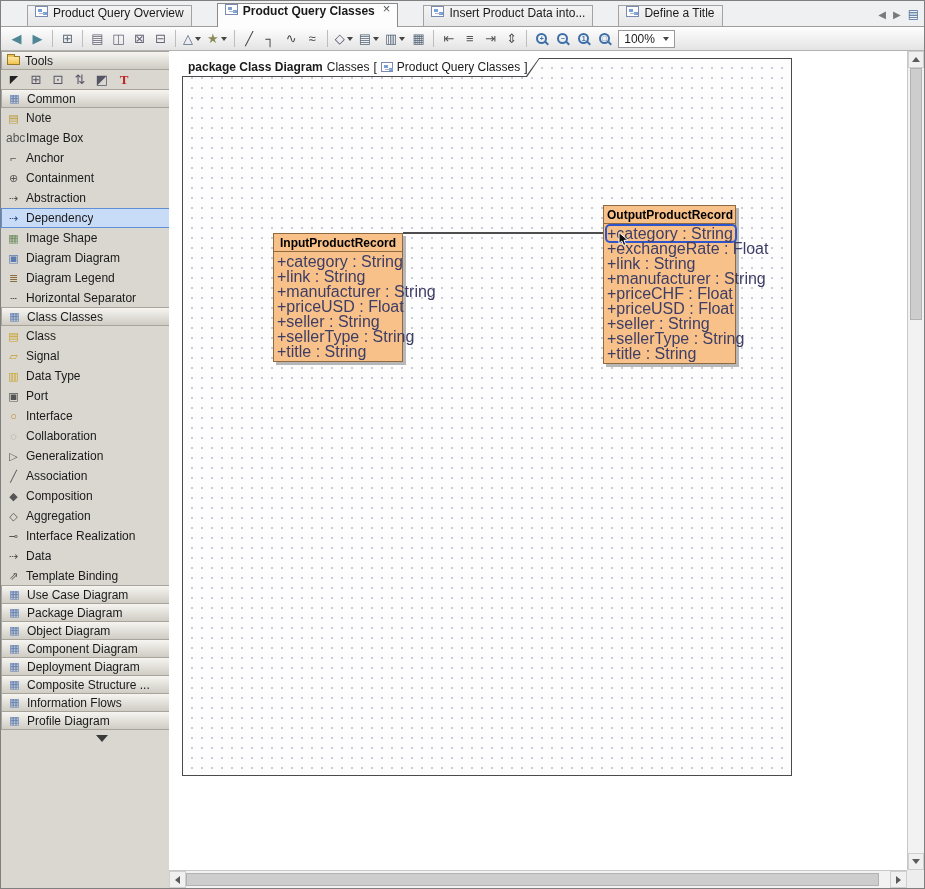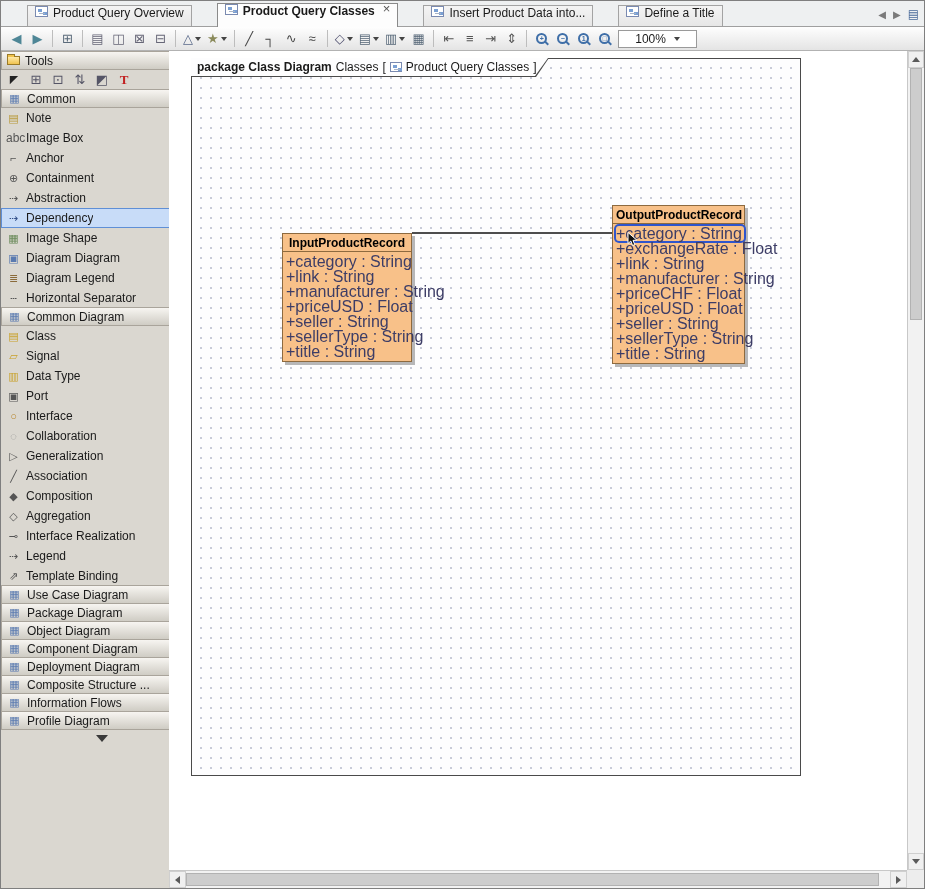--- a/index.html
+++ b/index.html
@@ -34,21 +34,21 @@
              background:linear-gradient(#fefefe,#e4e4e4); border-bottom:1px solid #b2b2b2;
              display:flex; align-items:center; padding:0 5px; }
   .tbtn { height:20px; min-width:21px; padding:0 2px; display:flex; align-items:center; justify-content:center;
           border:1px solid transparent; border-radius:2px; cursor:default; }
   .tb-ico { font-size:13px; line-height:1; display:inline-block; }
   .tsep { width:1px; height:17px; background:#bdbdbd; margin:0 4px; flex:none; }
   .tb-caret, .pal-caret, .combo-caret { width:0; height:0; border-left:3px solid transparent;
           border-right:3px solid transparent; border-top:4px solid #444; display:inline-block; }
   .tb-caret { margin-left:2px; }
   .zoom-combo { display:flex; align-items:center; gap:8px; background:#fff; border:1px solid #9a9a9a;
-                height:18px; padding:0 16px; margin-left:3px; }
+                height:18px; padding:0 5px; margin-left:3px; }
   .mag { position:relative; width:11px; height:11px; border:2px solid #3f6fa8; border-radius:50%; display:inline-block; }
   .mag::after { content:""; position:absolute; width:5px; height:2px; background:#3f6fa8;
                 right:-4px; bottom:-2px; transform:rotate(45deg); }
   .mag i { position:absolute; left:0; top:0; width:7px; height:7px; font:bold 7px/7px "Liberation Sans",sans-serif;
            font-style:normal; color:#3f6fa8; text-align:center; }
 
   
   .palette { position:absolute; left:0; top:50px; bottom:0; width:203px; background:#dad7d0;
              border-right:1px solid #9a9a9a; overflow:hidden; }
   .pal-header, .pal-section-header { height:19px; display:flex; align-items:center; gap:5px; padding:0 5px;
@@ -66,21 +66,21 @@
   .pal-ico { width:15px; text-align:center; font-size:11px; flex:none; display:inline-block; }
   .pal-label { white-space:nowrap; overflow:hidden; }
   .pal-caret { margin-left:auto; border-top-color:#333; }
   .pal-more { height:16px; display:flex; align-items:center; justify-content:center; }
   .pal-more span { width:0; height:0; border-left:6px solid transparent; border-right:6px solid transparent;
                    border-top:7px solid #3a3a3a; }
   .serif-bold { font-family:"Liberation Serif",serif; font-weight:bold; }
 
   
   .canvas { position:absolute; left:168px; top:50px; right:17px; bottom:18px; background:#fff; overflow:hidden; }
-  .frame { position:absolute; left:22px; top:7px; width:610px; height:718px; border:1px solid #4a4a4a;
+  .frame { position:absolute; left:13px; top:7px; width:610px; height:718px; border:1px solid #4a4a4a;
            background-color:#fdfdfe;
            background-image:radial-gradient(circle,#c8cbd8 0.9px,transparent 1px);
            background-size:10px 10px; background-position:4px 4px; }
   .fh-outer { position:absolute; left:-1px; top:-1px; width:358px; height:19px; background:#4a4a4a;
               clip-path:polygon(0 0,100% 0,calc(100% - 13px) 100%,0 100%); z-index:3; }
   .fh-inner { position:absolute; left:0; top:0; width:357px; height:18px; background:#fdfdfe;
               clip-path:polygon(0 0,100% 0,calc(100% - 13px) 100%,0 100%);
               display:flex; align-items:center; gap:4px; padding:0 20px 1px 6px; white-space:nowrap; }
   .fh-bold { font-weight:bold; }
   .fh-inner .diagram-icon { width:12px; height:10px; }
@@ -320,21 +320,21 @@
           <span class="pal-ico" style="color: rgb(138, 106, 58);">≣</span>
           <span class="pal-label">Diagram Legend</span>
         </div>
         <div class="pal-item">
           <span class="pal-ico" style="color: rgb(85, 85, 85);">┄</span>
           <span class="pal-label">Horizontal Separator</span>
           <span class="pal-caret"></span>
         </div>
         <div class="pal-section-header">
           <span class="pal-ico" style="color: rgb(90, 122, 176);">▦</span>
-          <span class="pal-label">Common Diagram</span>
+          <span class="pal-label">Class Classes</span>
         </div>
         <div class="pal-item">
           <span class="pal-ico" style="color: rgb(200, 162, 44);">▤</span>
           <span class="pal-label">Class</span>
           <span class="pal-caret"></span>
         </div>
         <div class="pal-item">
           <span class="pal-ico" style="color: rgb(200, 162, 44);">▱</span>
           <span class="pal-label">Signal</span>
         </div>
@@ -375,21 +375,21 @@
           <span class="pal-label">Aggregation</span>
           <span class="pal-caret"></span>
         </div>
         <div class="pal-item">
           <span class="pal-ico" style="color: rgb(85, 85, 85);">⊸</span>
           <span class="pal-label">Interface Realization</span>
           <span class="pal-caret"></span>
         </div>
         <div class="pal-item">
           <span class="pal-ico" style="color: rgb(85, 85, 85);">⇢</span>
-          <span class="pal-label">Legend</span>
+          <span class="pal-label">Data</span>
           <span class="pal-caret"></span>
         </div>
         <div class="pal-item">
           <span class="pal-ico" style="color: rgb(85, 85, 85);">⇗</span>
           <span class="pal-label">Template Binding</span>
         </div>
         <div class="pal-section-header">
           <span class="pal-ico" style="color: rgb(90, 122, 176);">▦</span>
           <span class="pal-label">Use Case Diagram</span>
         </div>

